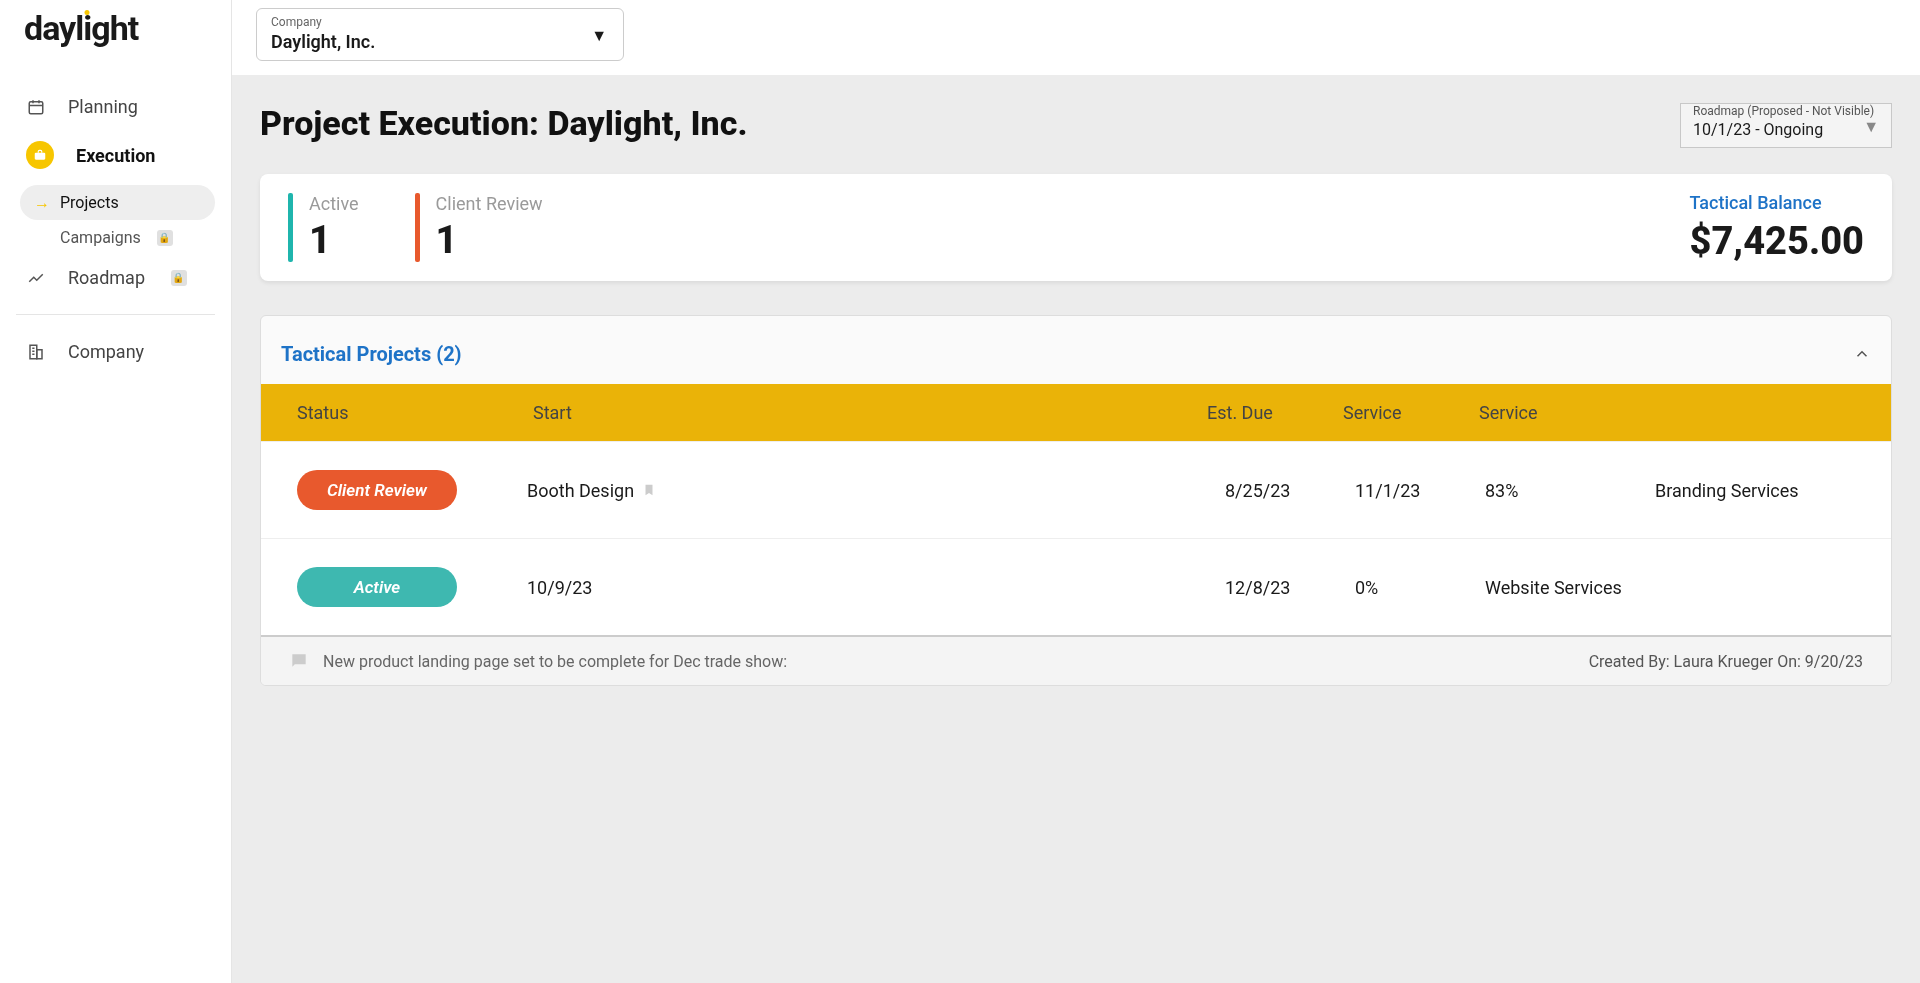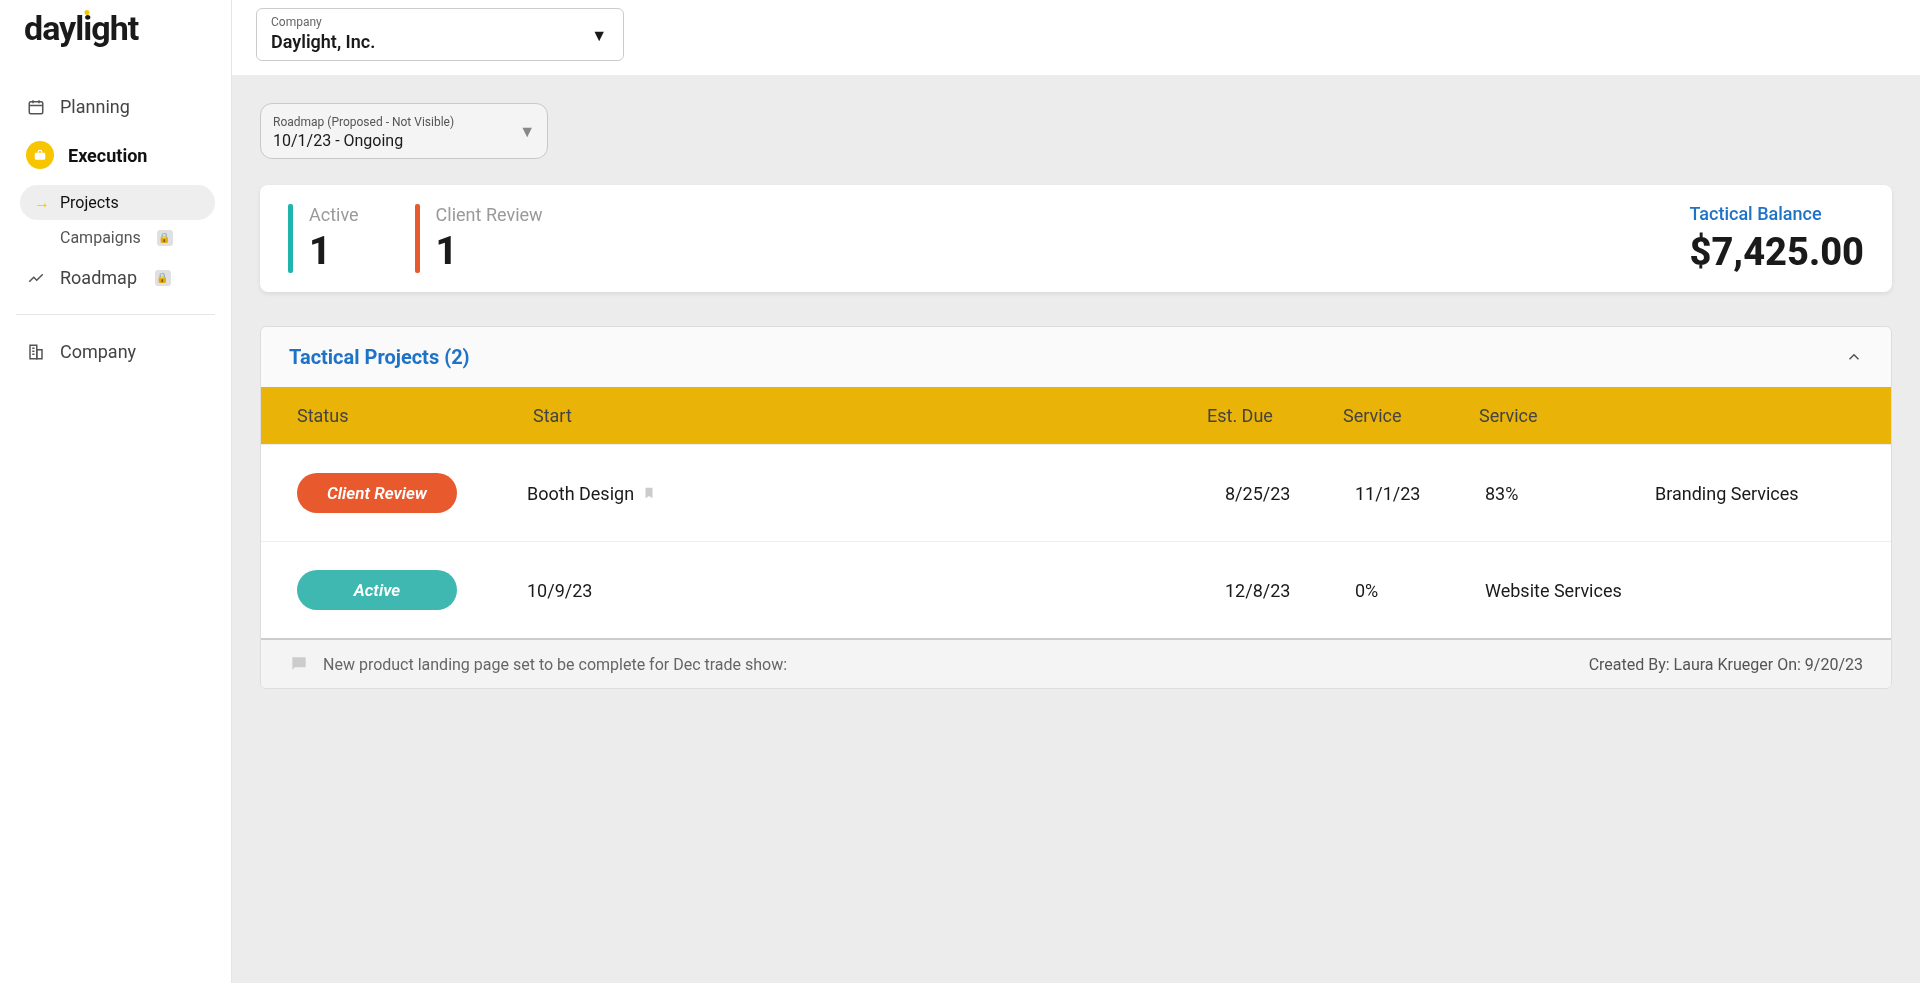--- a/index.html
+++ b/index.html
@@ -30,21 +30,21 @@
   position: absolute;
   width: 5px; height: 5px;
   background: #f7c600;
   border-radius: 50%;
   top: 2px; left: 50%;
   transform: translateX(-50%);
 }
 .nav-item {
   display: flex;
   align-items: center;
-  gap: 14px;
+  gap: 22px;
   padding: 12px 10px;
   cursor: pointer;
   font-size: 18px;
   color: #444;
   border-radius: 8px;
 }
 .nav-item.active { font-weight: 700; color: #111; }
 .nav-item .icon-circle {
   width: 28px; height: 28px;
   border-radius: 50%;
@@ -143,23 +143,23 @@
   margin-bottom: 26px;
 }
 .page-title {
   font-size: 34px;
   font-weight: 800;
   color: #111;
 }
 .roadmap {
   background: #f4f4f4;
   border: 1px solid #c8c8c8;
-  border-radius: 12px;
-  padding: 11px 12px 8px 12px;
-  width: 288px;
+  border-radius: 0;
+  padding: 0 12px 8px 12px;
+  width: 212px;
   position: relative;
 }
 .roadmap .rlabel { font-size: 12px; color: #555; }
 .roadmap .rval { font-size: 16px; margin-top: 2px; }
 .roadmap .caret {
   position: absolute; right: 12px; top: 50%; transform: translateY(-50%);
   color: #888;
 }
 .stats-card {
   background: #fff;
@@ -187,22 +187,23 @@
 .section {
   background: #fafafa;
   border: 1px solid #ddd;
   border-radius: 6px;
   overflow: hidden;
 }
 .section-header {
   display: flex;
   justify-content: space-between;
   align-items: center;
-  padding: 18px 28px;
+  padding: 18px 20px;
   cursor: pointer;
+  margin-top: 8px;
 }
 .section-title { color: #1e73c7; font-size: 20px; font-weight: 700; }
 .table-header {
   display: grid;
   grid-template-columns: 220px 1fr 120px 120px 160px 200px;
   gap: 16px;
   padding: 18px 36px;
   background: #eab308;
   font-size: 18px;
   color: #444;
@@ -317,20 +318,21 @@
   <div class="topbar">
     <div class="company-select">
       <div class="label">Company</div>
       <div class="value">Daylight, Inc.</div>
       <span class="caret">▼</span>
     </div>
   </div>
 
   <div class="content">
     <div class="page-header">
+      <h1 class="page-title">Project Execution: Daylight, Inc.</h1>
       <div class="roadmap">
         <div class="rlabel">Roadmap (Proposed - Not Visible)</div>
         <div class="rval">10/1/23 - Ongoing</div>
         <span class="caret">▼</span>
       </div>
     </div>
 
     <div class="stats-card">
       <div class="stat">
         <div class="bar" style="background:#1fb5ad"></div>

